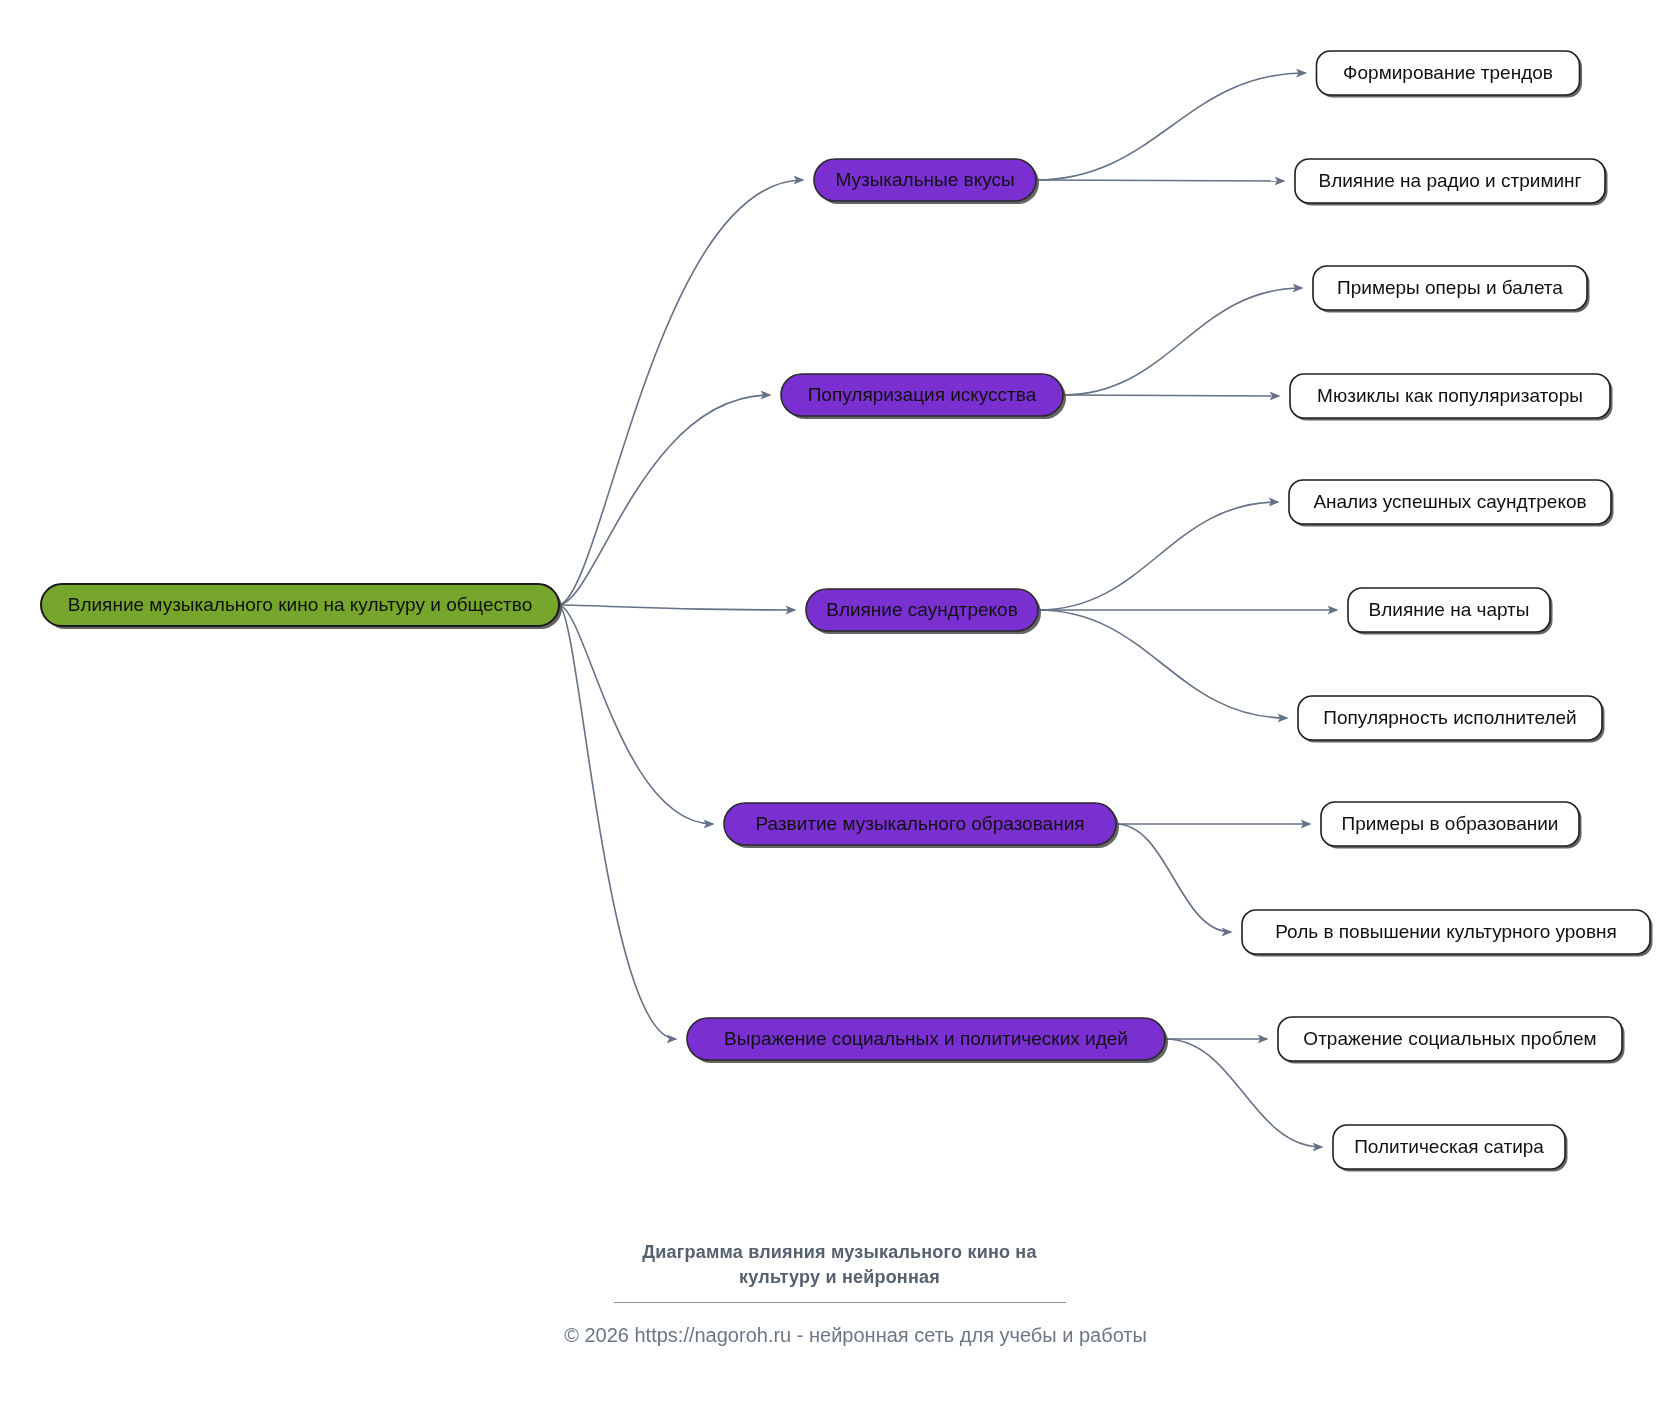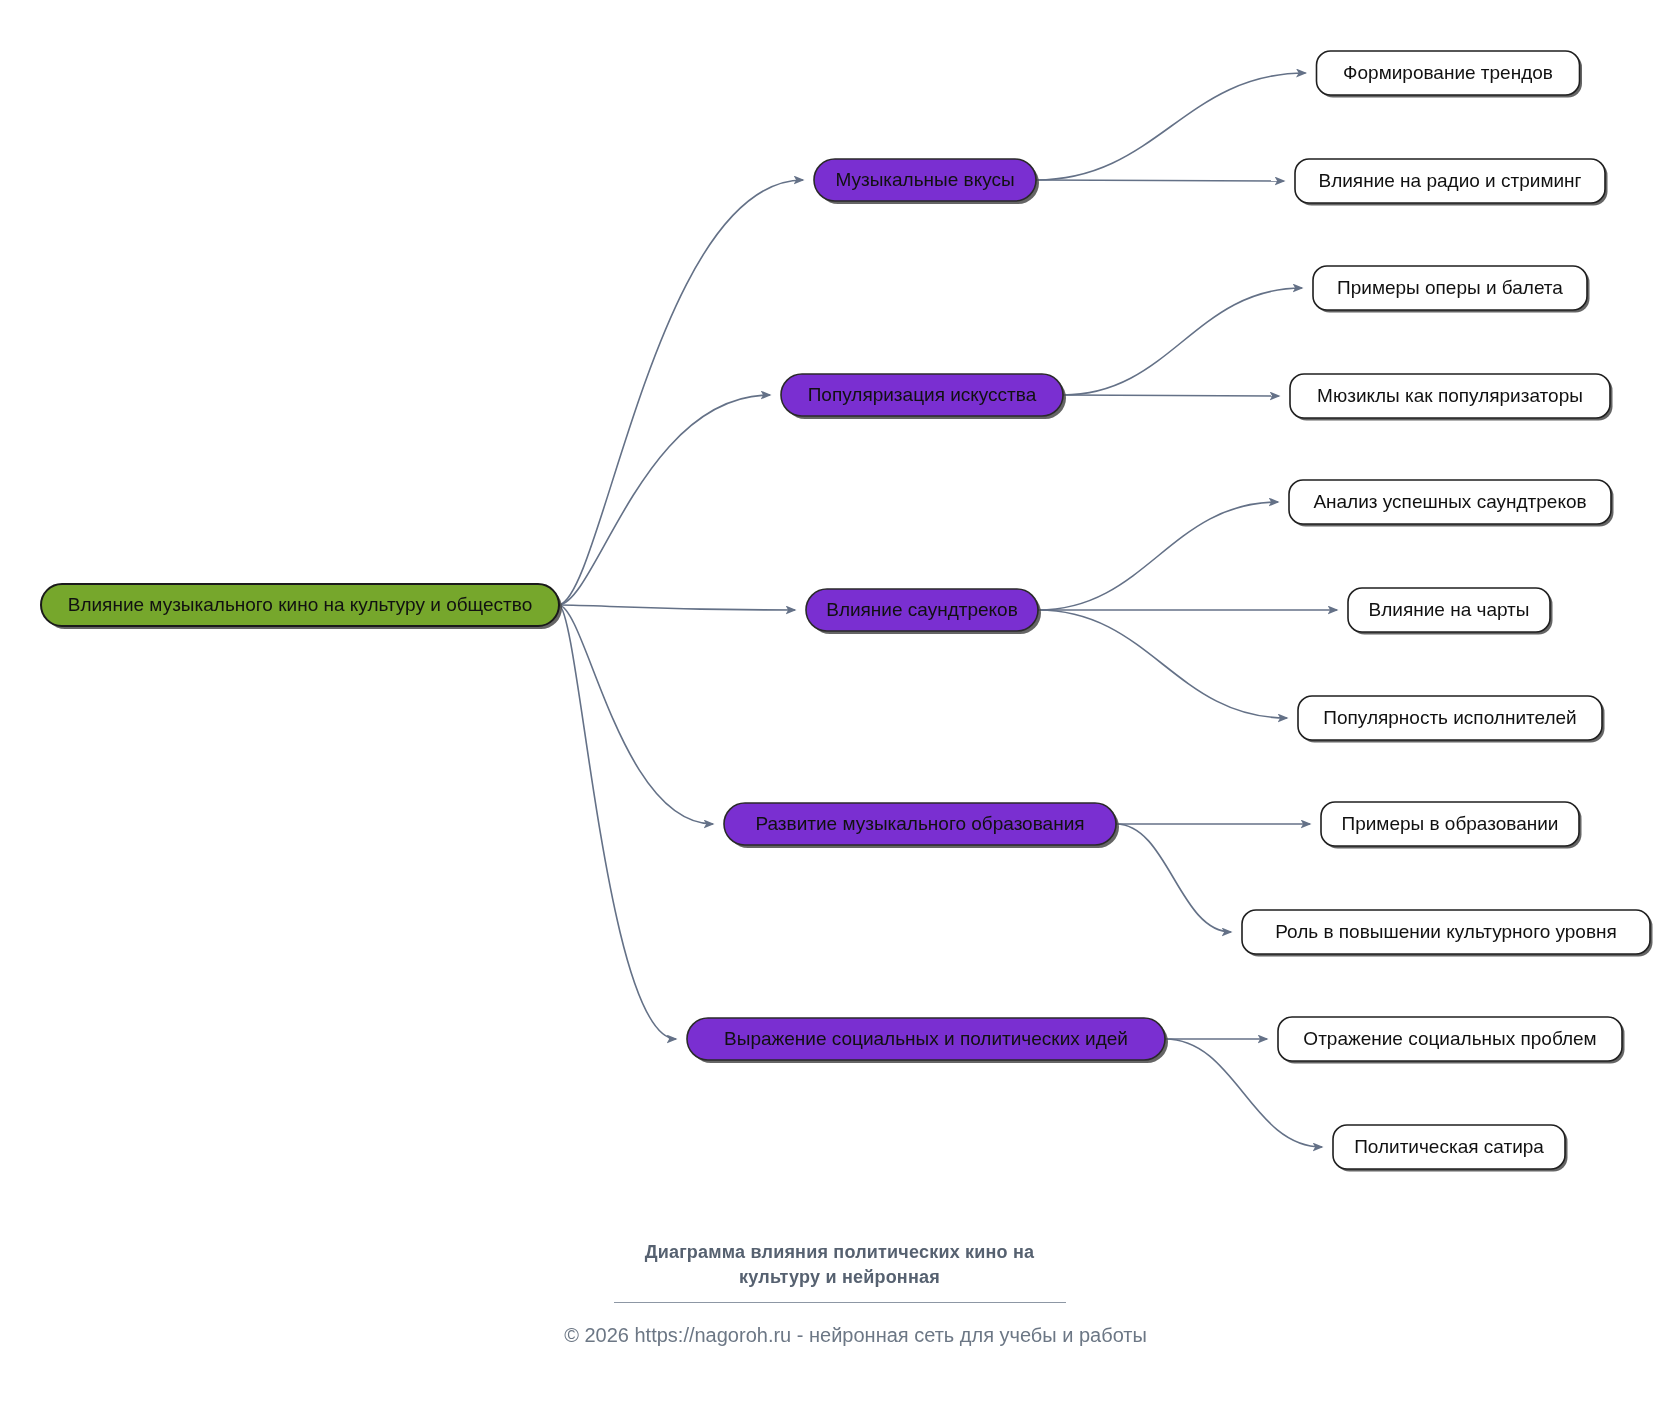--- a/index.html
+++ b/index.html
@@ -200,19 +200,19 @@
         </g>
         <g>
           <rect x="1335.5" y="1127.5" width="232" height="44" rx="14" ry="14" class="node-shadow"></rect>
           <rect x="1333" y="1125" width="232" height="44" rx="14" ry="14" class="node-rect-leaf"></rect>
           <text x="1449" y="1148" class="node-label">Политическая сатира</text>
         </g>
       </g>
   </svg>
 
   <div class="footer footer-title">
-    <div>Диаграмма влияния политических кино на</div>
+    <div>Диаграмма влияния музыкального кино на</div>
     <div>культуру и нейронная</div>
   </div>
   <div class="footer-rule"></div>
   <div class="footer footer-credit">© 2026 https://nagoroh.ru - нейронная сеть для учебы и работы</div>
 
 </div>
 
 </body></html>

